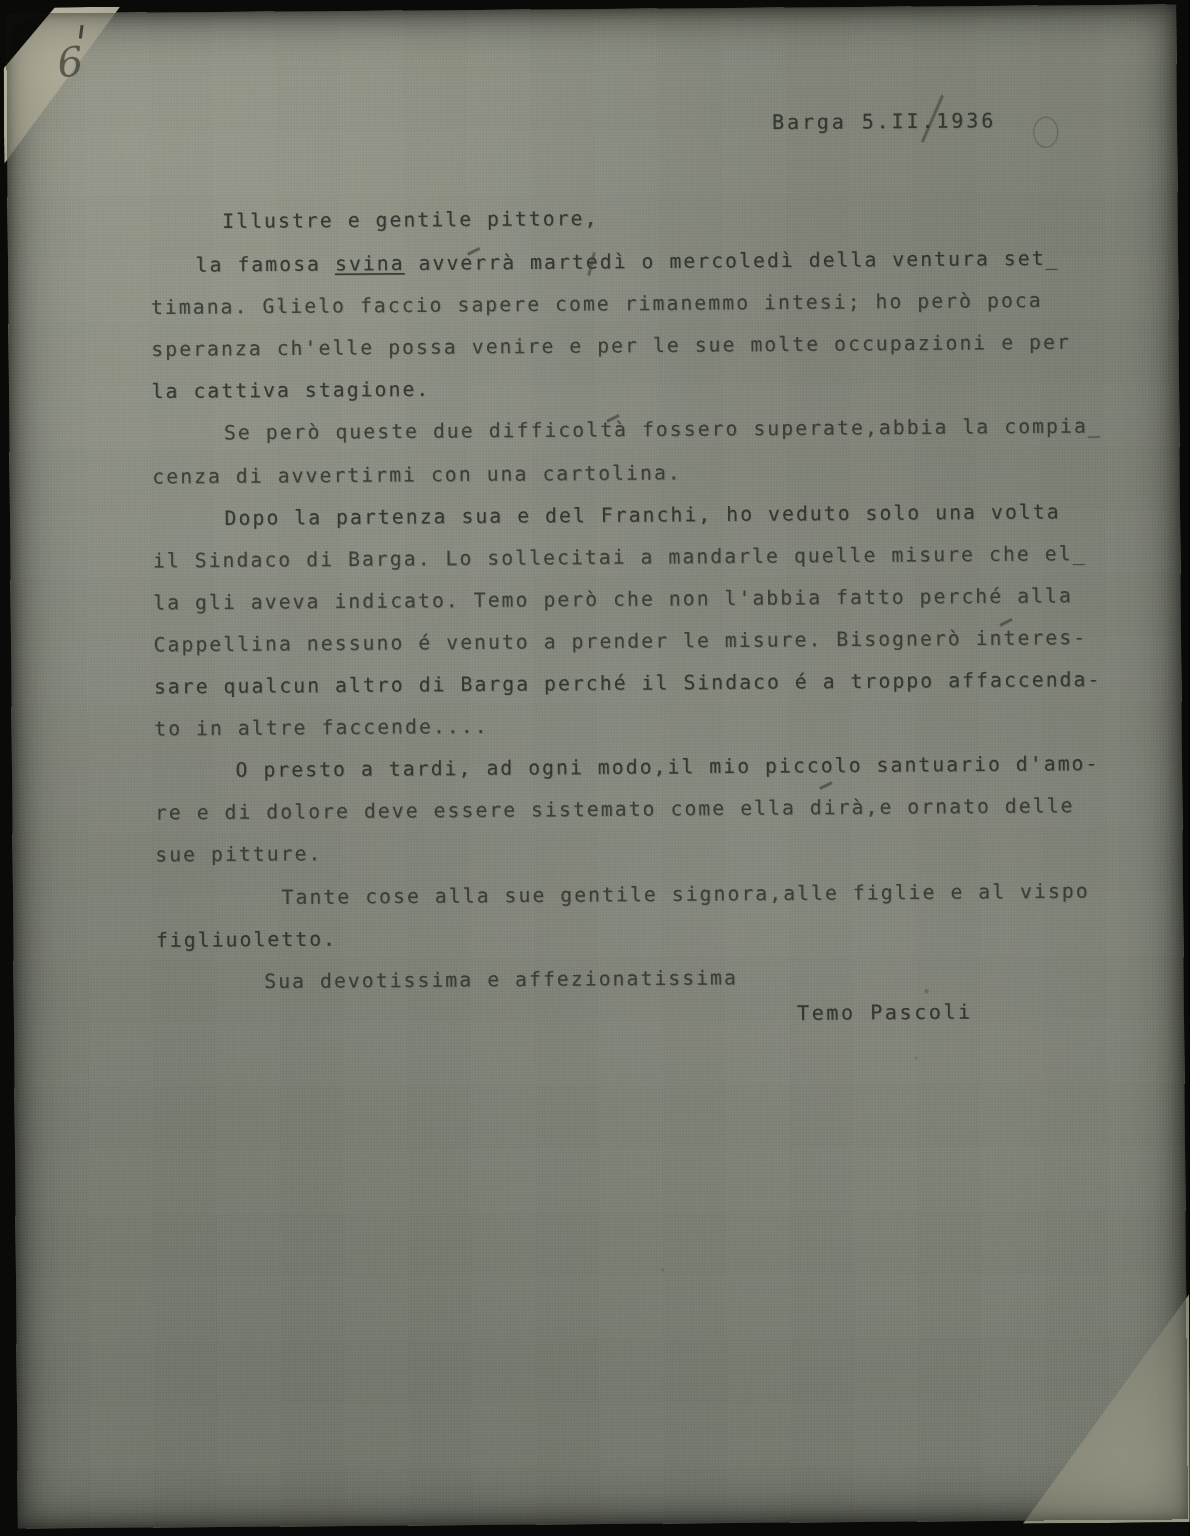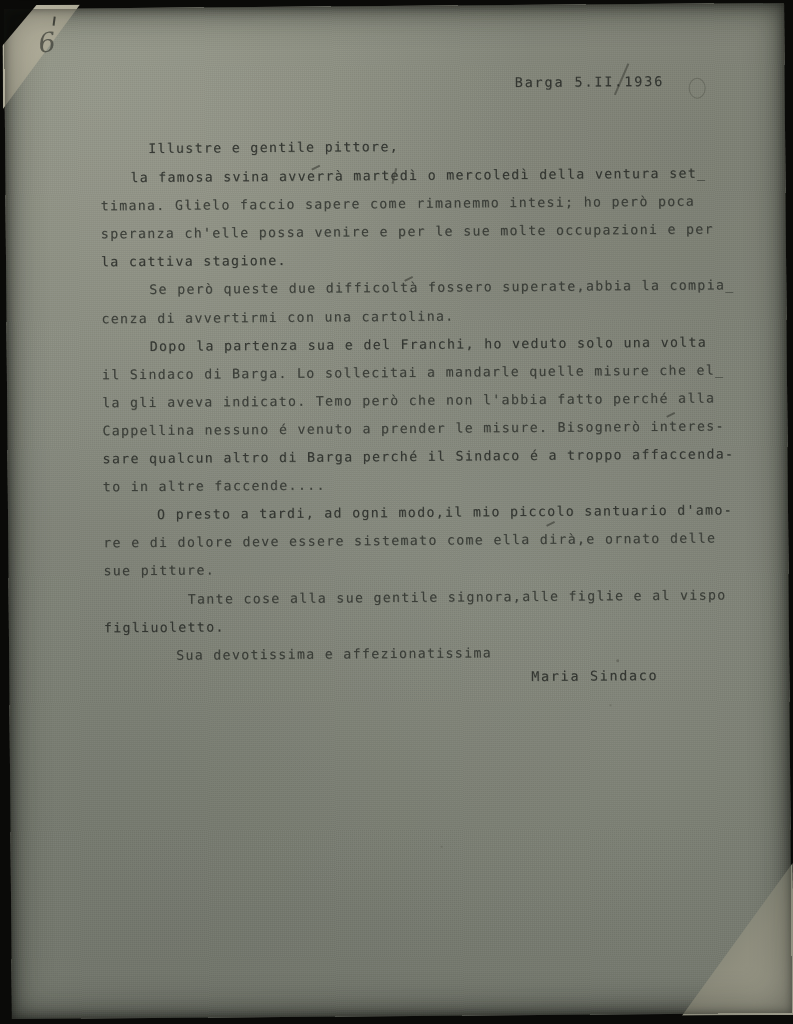--- a/index.html
+++ b/index.html
@@ -137,21 +137,21 @@
   }
 
   .signature {
     position: absolute;
     left: 522px;
     top: 664px;
     letter-spacing: 1.7px;
     font-size: 13.4px;
   }
 
-  .underlined { text-underline-offset: 2px; }
+  .underlined { text-decoration: underline; text-underline-offset: 2px; }
 
   
   .pencil {
     position: absolute;
     font-family: "DejaVu Serif", serif;
     color: #3b3d36;
     opacity: 0.72;
   }
   .folio {
     left: 34px;
@@ -243,20 +243,20 @@
       
       <div id="body-lines"><div class="line f1" style="left: 125px; top: 162px;">la famosa <span class="underlined">svina</span> avverrà martedì o mercoledì della ventura set_</div><div class="line f2" style="left: 95px; top: 190.1px;">timana. Glielo faccio sapere come rimanemmo intesi; ho però poca</div><div class="line f2" style="left: 95px; top: 218.2px;">speranza ch'elle possa venire e per le sue molte occupazioni e per</div><div class="line f1" style="left: 95px; top: 246.3px;">la cattiva stagione.</div><div class="line f2" style="left: 143px; top: 274.4px;">Se però queste due difficoltà fossero superate,abbia la compia_</div><div class="line f2" style="left: 95px; top: 302.5px;">cenza di avvertirmi con una cartolina.</div><div class="line f1" style="left: 143px; top: 330.6px;">Dopo la partenza sua e del Franchi, ho veduto solo una volta</div><div class="line f2" style="left: 95px; top: 358.7px;">il Sindaco di Barga. Lo sollecitai a mandarle quelle misure che el_</div><div class="line f2" style="left: 95px; top: 386.8px;">la gli aveva indicato. Temo però che non l'abbia fatto perché alla</div><div class="line f2" style="left: 95px; top: 414.9px;">Cappellina nessuno é venuto a prender le misure. Bisognerò interes-</div><div class="line f1" style="left: 95px; top: 443px;">sare qualcun altro di Barga perché il Sindaco é a troppo affaccenda-</div><div class="line f2" style="left: 95px; top: 471.1px;">to in altre faccende....</div><div class="line f1" style="left: 149px; top: 499.2px;">O presto a tardi, ad ogni modo,il mio piccolo santuario d'amo-</div><div class="line f2" style="left: 95px; top: 527.3px;">re e di dolore deve essere sistemato come ella dirà,e ornato delle</div><div class="line f2" style="left: 95px; top: 555.4px;">sue pitture.</div><div class="line f2" style="left: 179px; top: 583.5px;">Tante cose alla sue gentile signora,alle figlie e al vispo</div><div class="line f1" style="left: 95px; top: 611.6px;">figliuoletto.</div><div class="line f2" style="left: 167px; top: 639.7px;">Sua devotissima e affezionatissima</div></div>
 
       
       <div class="hand-accent" style="left:306px; top:160px;"></div>
       <div class="hand-stroke" style="left:388px; top:162px;"></div>
       <div class="hand-accent" style="left:398px; top:272px;"></div>
       <div class="hand-accent" style="left:659px; top:410px;"></div>
       <div class="hand-accent" style="left:538px; top:518px;"></div>
 
-      <div class="signature line f1">Maria Sindaco</div>
+      <div class="signature line f1">Temo Pascoli</div>
 
       <div class="speck" style="left:607px;top:655px;width:3px;height:3px;opacity:0.7;"></div>
     </div>
 
     <div class="vignette"></div>
   </div>
 </div>
 
 </body></html>

